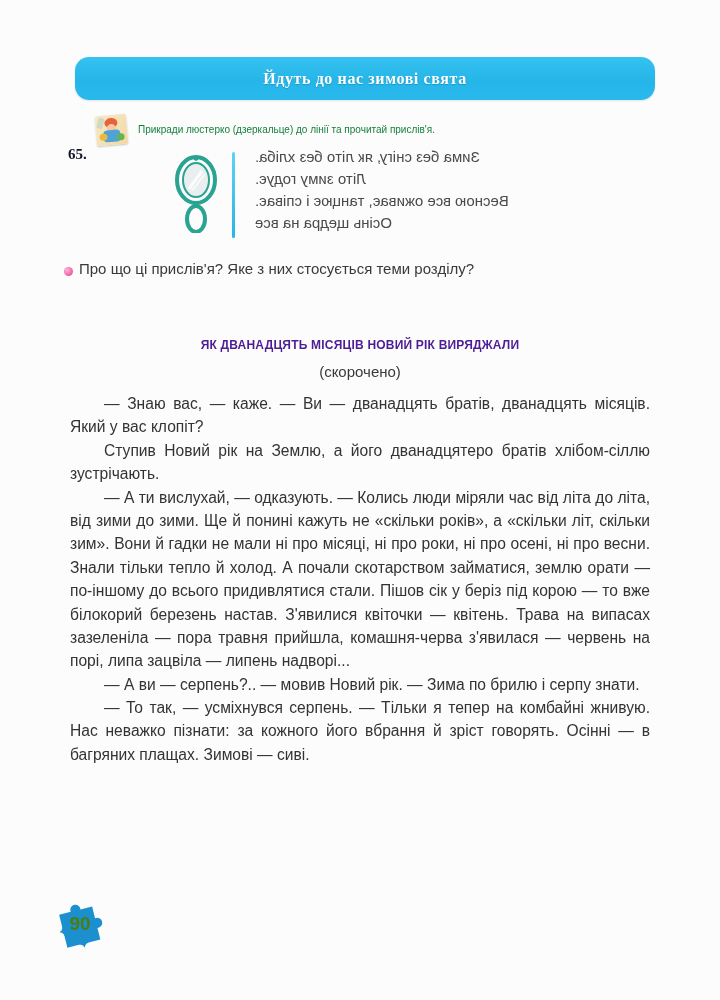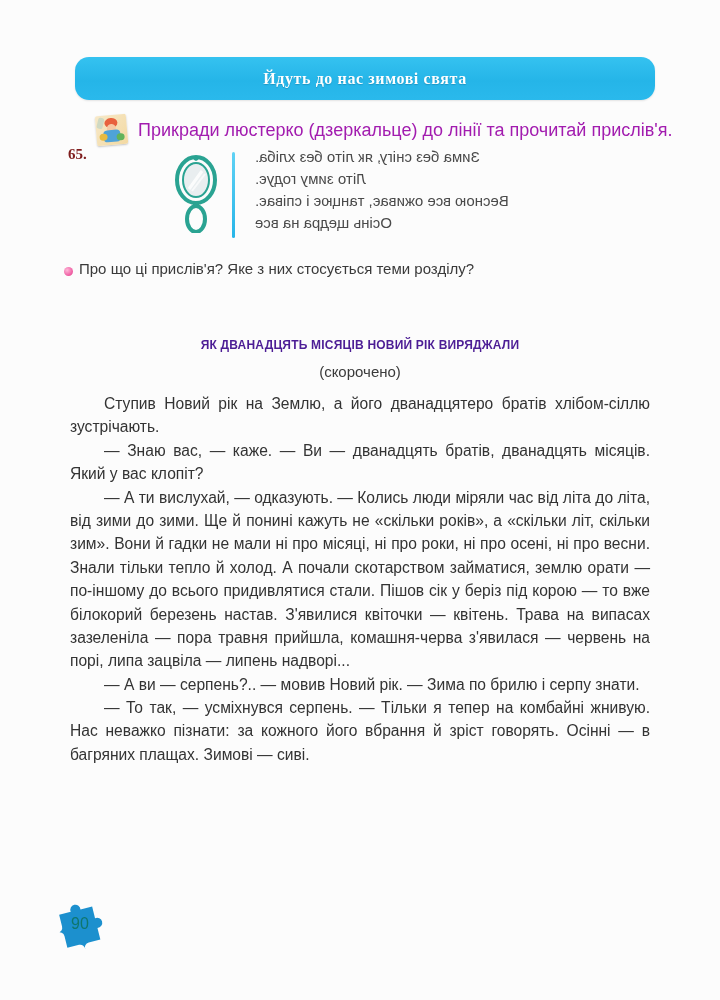--- a/index.html
+++ b/index.html
@@ -49,35 +49,35 @@
   
   .ex-row {
     position: absolute;
     display: flex;
     align-items: center;
   }
   .ex-num {
     font-family: "Liberation Serif", serif;
     font-weight: bold;
     font-size: 15px;
-    color: #7f1d1d;
+    color: #0f172a;
     width: 28px;
     flex: none;
     margin-top: 48px;
   }
   .ex-icon {
     width: 34px;
     height: 32px;
     flex: none;
     margin-right: 8px;
     position: relative;
   }
   .ex-text {
-    font-size: 18px;
-    color: #a21caf;
+    font-size: 10px;
+    color: #15803d;
     line-height: 1.25;
     white-space: nowrap;
   }
 
   
   .card {
     position: absolute;
     left: 0; top: 0;
     width: 31px;
     height: 30px;
@@ -197,23 +197,23 @@
   }
   .page-num {
     position: absolute;
     left: 52px;
     top: 898px;
     width: 56px;
     height: 52px;
     display: flex;
     align-items: center;
     justify-content: center;
-    font-size: 16px;
-    font-weight: normal;
-    color: #0f766e;
+    font-size: 19px;
+    font-weight: bold;
+    color: #4d7c0f;
     pointer-events: none;
   }
 </style>
 </head>
 <body>
 
 <div class="page">
 
   <div class="header-band">
     <span class="header-title">Йдуть до нас зимові свята</span>
@@ -258,22 +258,22 @@
   <div class="bullet-row">
     <span class="pink-dot"></span>
     <span class="bullet-text">Про що ці прислів'я? Яке з них стосується теми розділу?</span>
   </div>
 
 
   <div class="story-title">ЯК ДВАНАДЦЯТЬ МІСЯЦІВ НОВИЙ РІК ВИРЯДЖАЛИ</div>
   <div class="story-sub">(скорочено)</div>
 
   <div class="story-body">
+    <p class="para">— Знаю вас, — каже. — Ви — дванадцять братів, дванадцять місяців. Який у вас клопіт?</p>
     <p class="para">Ступив Новий рік на Землю, а його дванадцятеро братів хлібом-сіллю зустрічають.</p>
-    <p class="para">— Знаю вас, — каже. — Ви — дванадцять братів, дванадцять місяців. Який у вас клопіт?</p>
     <p class="para">— А ти вислухай, — одказують. — Колись люди міряли час від літа до літа, від зими до зими. Ще й понині кажуть не «скільки років», а «скільки літ, скільки зим». Вони й гадки не мали ні про місяці, ні про роки, ні про осені, ні про весни. Знали тільки тепло й холод. А почали скотарством займатися, землю орати — по-іншому до всього придивлятися стали. Пішов сік у беріз під корою — то вже білокорий березень настав. З'явилися квіточки — квітень. Трава на випасах зазеленіла — пора травня прийшла, комашня-черва з'явилася — червень на порі, липа зацвіла — липень надворі...</p>
     <p class="para">— А ви — серпень?.. — мовив Новий рік. — Зима по брилю і серпу знати.</p>
     <p class="para">— То так, — усміхнувся серпень. — Тільки я тепер на комбайні жнивую. Нас неважко пізнати: за кожного його вбрання й зріст говорять. Осінні — в багряних плащах. Зимові — сиві.</p>
   </div>
 
   <div class="puzzle">
     <svg viewBox="0 0 56 52" width="56" height="52" aria-hidden="true">
       <g transform="rotate(-14 28 26)">
         <path d="M10 12
                  h12

